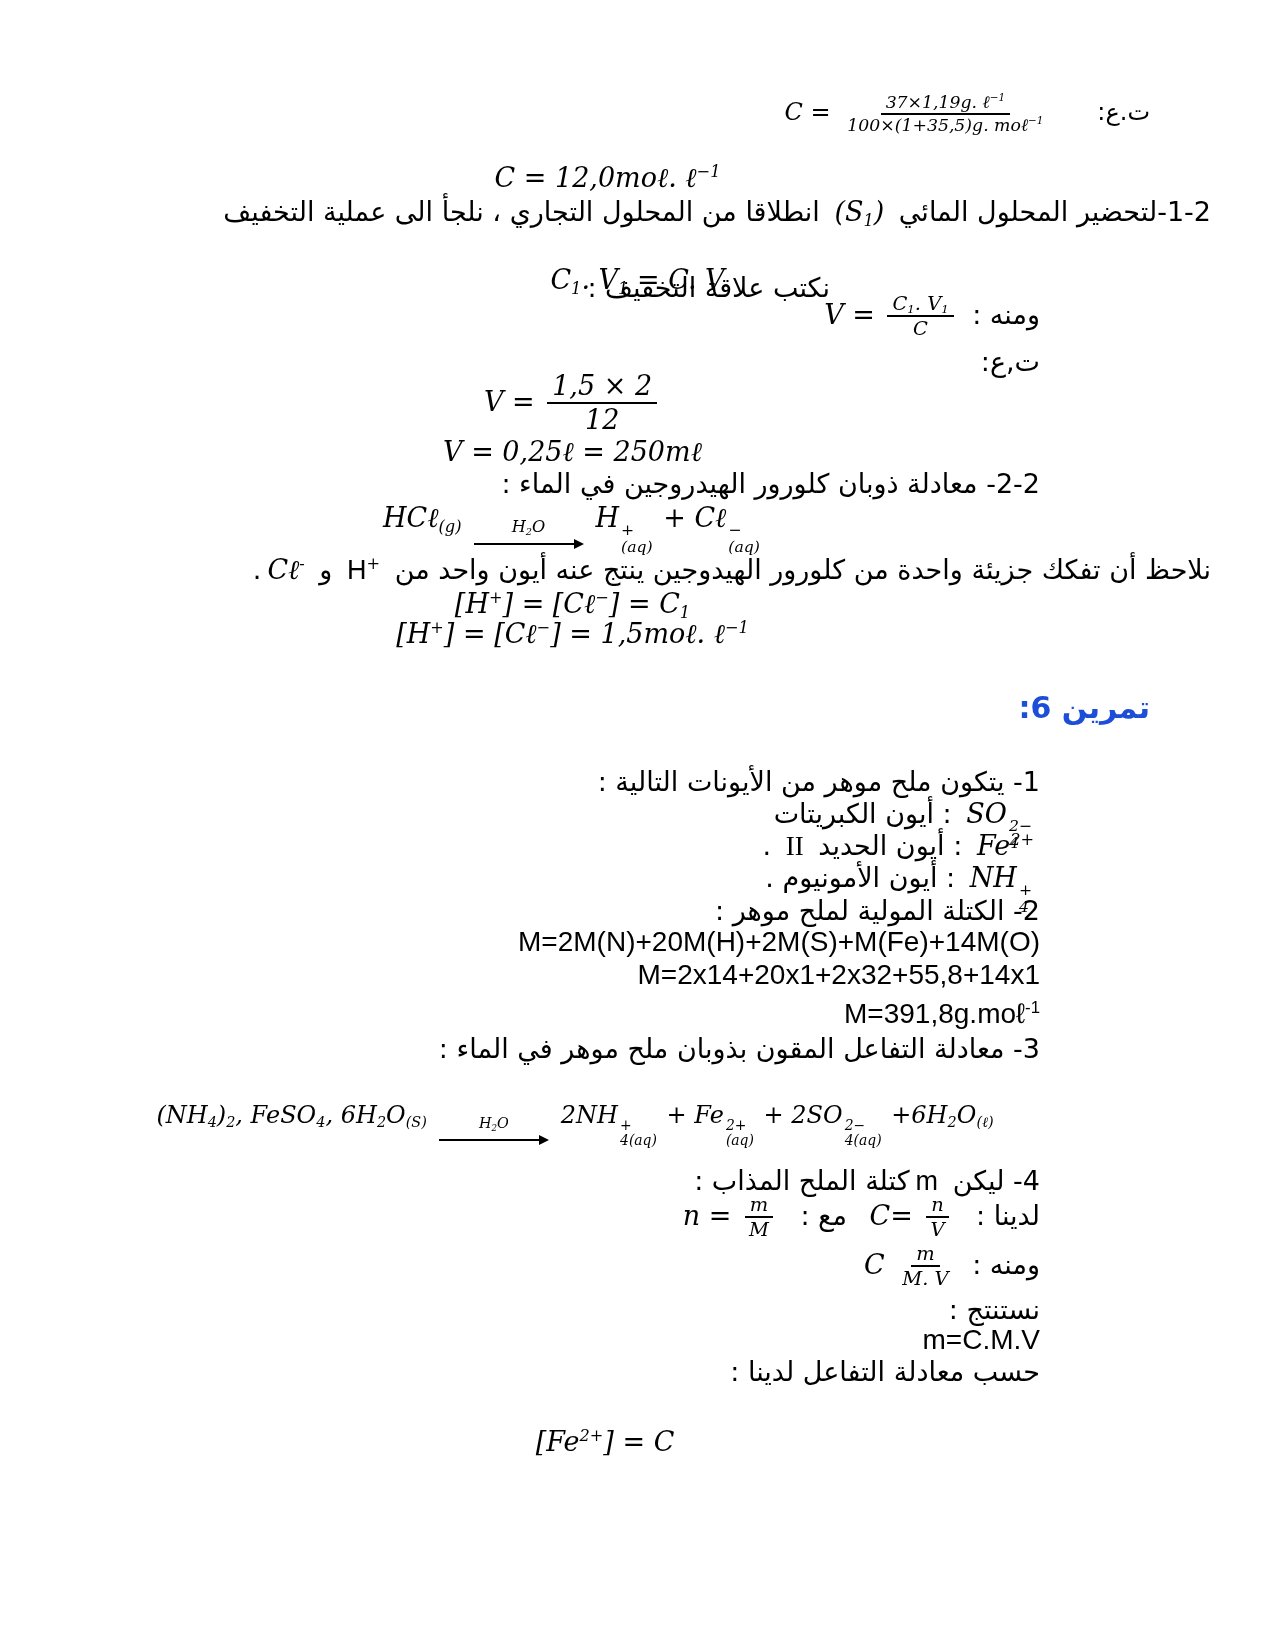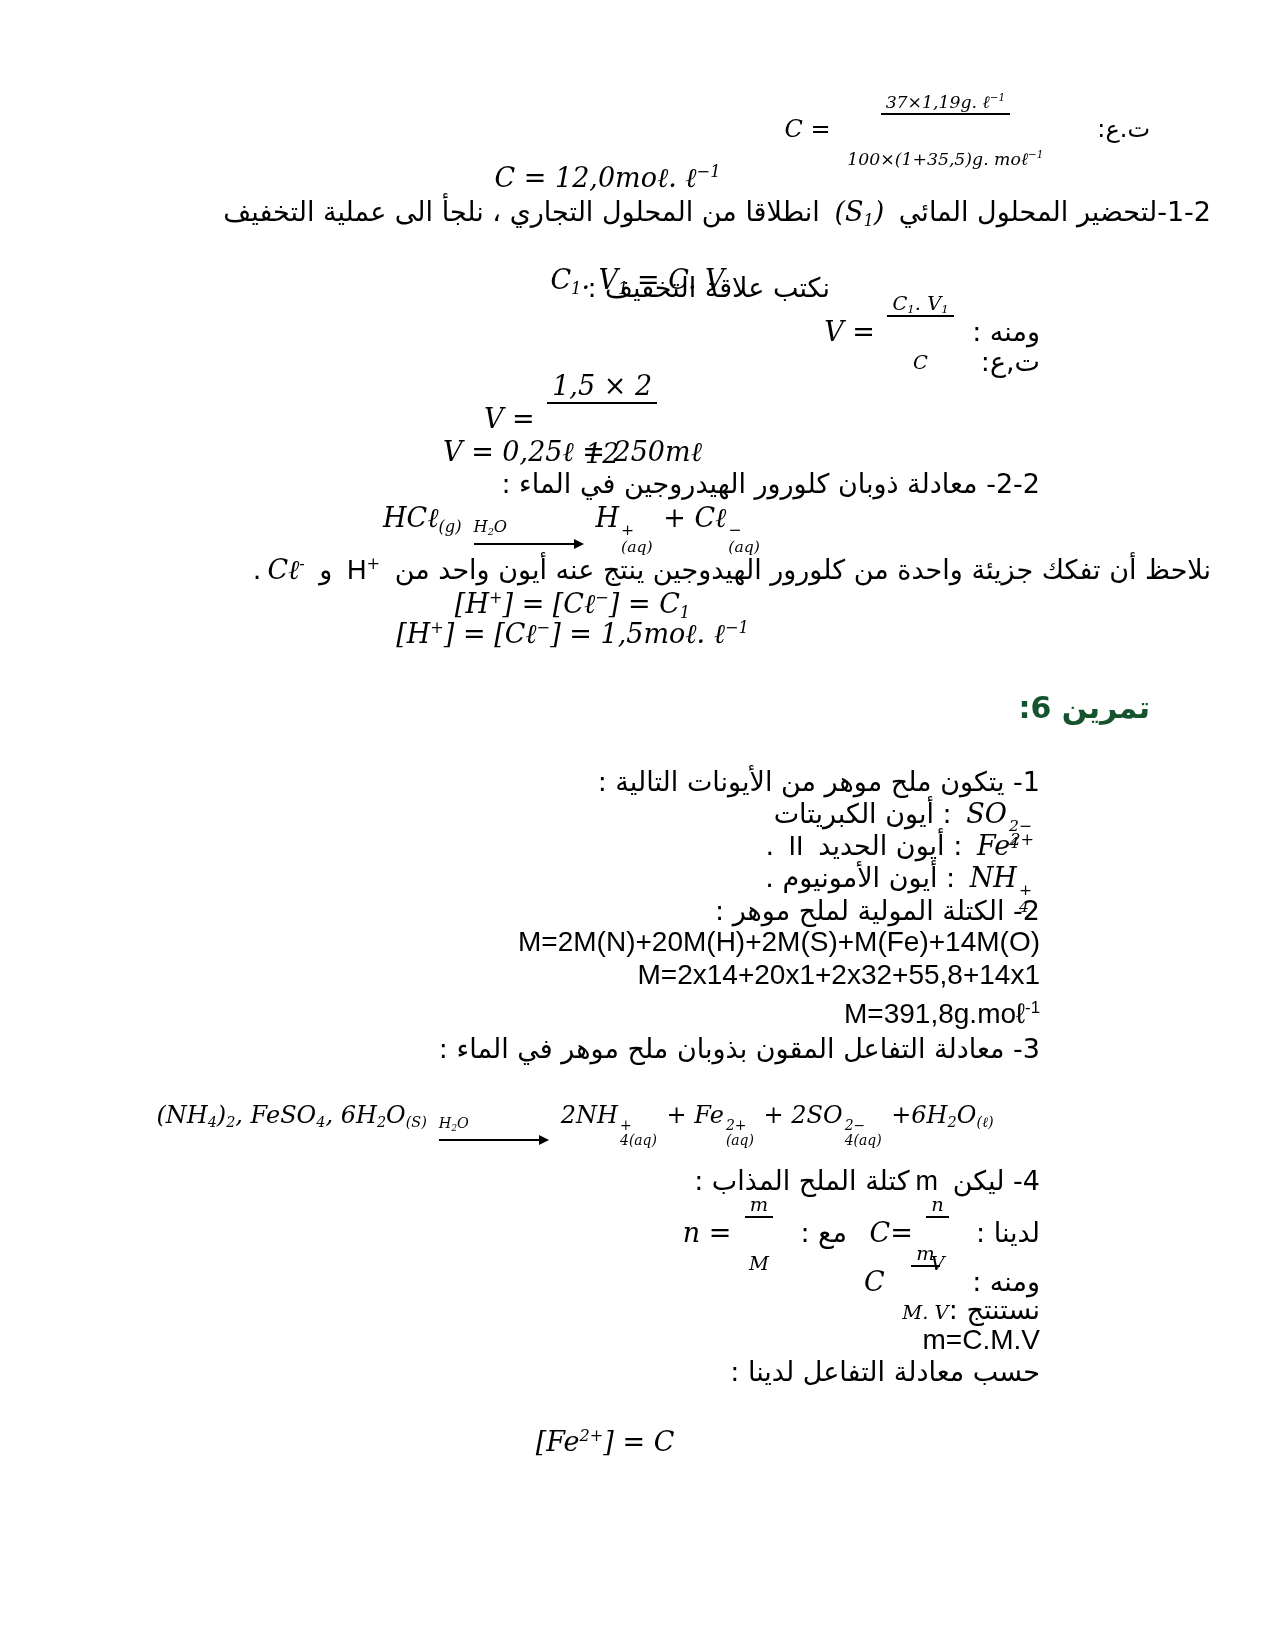--- a/index.html
+++ b/index.html
@@ -15,34 +15,34 @@
   .t-r{text-align:right;}
   .pr-60{padding-right:60px;}   .pr-115{}
   .pr-120{padding-right:64px;} .pr-125{padding-right:125px;}
   .pr-130{padding-right:130px;} .pr-135{padding-right:65px;}
   .pr-235{padding-right:235px;} .pr-445{padding-right:445px;margin-top:40px;}
   .fs-24{font-size:24px;}
   .red-heading{color:#FF0000;font-weight:bold;font-size:30px;}
   .tk-a{font-family:"DejaVu Sans",sans-serif;font-style:normal;}
   .tk-m{font-family:"DejaVu Serif",serif;font-style:italic;}
   .tk-s{font-family:"Liberation Sans","DejaVu Sans",sans-serif;font-style:normal;}
-  .tk-u{font-family:Liberation Sans, sans-serif;font-style:normal;}
+  .tk-u{font-family:Liberation Serif, serif;font-style:normal;}
   .grp{unicode-bidi:isolate;margin:0 6px;font-family:"DejaVu Serif",serif;font-style:italic;}
   .line-0 .grp{margin-right:45px;}
   .line-26 .grp{margin:0 14px;}
   sup{font-size:0.6em;vertical-align:super;line-height:0;}
   sub{font-size:0.6em;vertical-align:-0.3em;line-height:0;}
   .frac{display:inline-flex;flex-direction:column;align-items:center;vertical-align:middle;
         text-align:center;font-size:0.72em;line-height:1.2;margin:0 4px;}
   .frac .num{border-bottom:2px solid currentColor;padding:0 5px;}
-  .frac .den{padding:0 5px;margin-top:34px;}
+  .frac .den{padding:0 5px;}
   .frac.big{font-size:1em;}
   .stk{display:inline-flex;flex-direction:column;align-items:flex-start;font-size:0.58em;
        line-height:1.1;vertical-align:-0.5em;margin:0 2px;font-style:italic;}
-  .arr{display:inline-flex;flex-direction:column;align-items:flex-start;vertical-align:-0.2em;margin:0 12px;}
+  .arr{display:inline-flex;flex-direction:column;align-items:center;vertical-align:-0.2em;margin:0 12px;}
   .arr-over{font-size:0.6em;line-height:1.1;font-family:"DejaVu Serif",serif;font-style:italic;margin-bottom:2px;}
   .arr-shaft{position:relative;width:110px;height:12px;}
   .arr-shaft::before{content:"";position:absolute;left:0;right:4px;top:5px;height:0;border-top:2px solid #000;}
   .arr-shaft::after{content:"";position:absolute;right:0;top:1px;width:0;height:0;
        border-left:10px solid #000;border-top:5px solid transparent;border-bottom:5px solid transparent;}
 </style>
 </head>
 <body>
 
 <div class="line line-0 t-r pr-125 fs-24" dir="rtl" style="top:92px"><span class="tk-a">ت.ع:</span><span class="grp" dir="ltr"><span class="tk-m" dir="ltr">C = </span><span class="frac">
@@ -70,21 +70,21 @@
     </span><span class="tk-m" dir="ltr">H</span><span class="stk" dir="ltr">
       <span>+</span>
       <span>(aq)</span>
     </span><span class="tk-m" dir="ltr"> + Cℓ</span><span class="stk" dir="ltr">
       <span>−</span>
       <span>(aq)</span>
     </span></div>
 <div class="line t-r pr-120 ar" dir="rtl" style="top:552px"><span class="tk-a">نلاحظ أن تفكك جزيئة واحدة من كلورور الهيدوجين ينتج عنه أيون واحد من </span><span class="grp" dir="ltr"><span class="tk-s" dir="ltr">H</span><sup>+</sup></span><span class="tk-a"> و </span><span class="grp" dir="ltr"><span class="tk-m" dir="ltr">Cℓ</span><sup>-</sup></span><span class="tk-a">.</span></div>
 <div class="line t-c pr-130 math" dir="ltr" style="top:586px"><span class="tk-m" dir="ltr">[H</span><sup>+</sup><span class="tk-m" dir="ltr">] = [Cℓ</span><sup>−</sup><span class="tk-m" dir="ltr">] = C</span><sub>1</sub></div>
 <div class="line t-c pr-130 math" dir="ltr" style="top:616px"><span class="tk-m" dir="ltr">[H</span><sup>+</sup><span class="tk-m" dir="ltr">] = [Cℓ</span><sup>−</sup><span class="tk-m" dir="ltr">] = 1,5moℓ. ℓ</span><sup>−1</sup></div>
-<div class="line t-r pr-125 ar red-heading" dir="rtl" style="top: 688px; color: #14532d;">تمرين 6:</div>
+<div class="line t-r pr-125 ar red-heading" dir="rtl" style="top: 688px; color: #1d4ed8;">تمرين 6:</div>
 <div class="line t-r pr-235 ar" dir="rtl" style="top:764px">1- يتكون ملح موهر من الأيونات التالية :</div>
 <div class="line t-r pr-235 ar" dir="rtl" style="top:796px"><span class="grp" dir="ltr"><span class="tk-m" dir="ltr">SO</span><span class="stk" dir="ltr">
         <span>2−</span>
         <span>4</span>
       </span></span><span class="tk-a"> : أيون الكبريتات</span></div>
 <div class="line t-r pr-235 ar" dir="rtl" style="top:828px"><span class="grp" dir="ltr"><span class="tk-m" dir="ltr">Fe</span><sup>2+</sup></span><span class="tk-a"> : أيون الحديد </span><span class="grp" dir="ltr"><span class="tk-u" dir="ltr">II</span></span><span class="tk-a"> .</span></div>
 <div class="line t-r pr-235 ar" dir="rtl" style="top:860px"><span class="grp" dir="ltr"><span class="tk-m" dir="ltr">NH</span><span class="stk" dir="ltr">
         <span>+</span>
         <span>4</span>
       </span></span><span class="tk-a"> : أيون الأمونيوم .</span></div>

